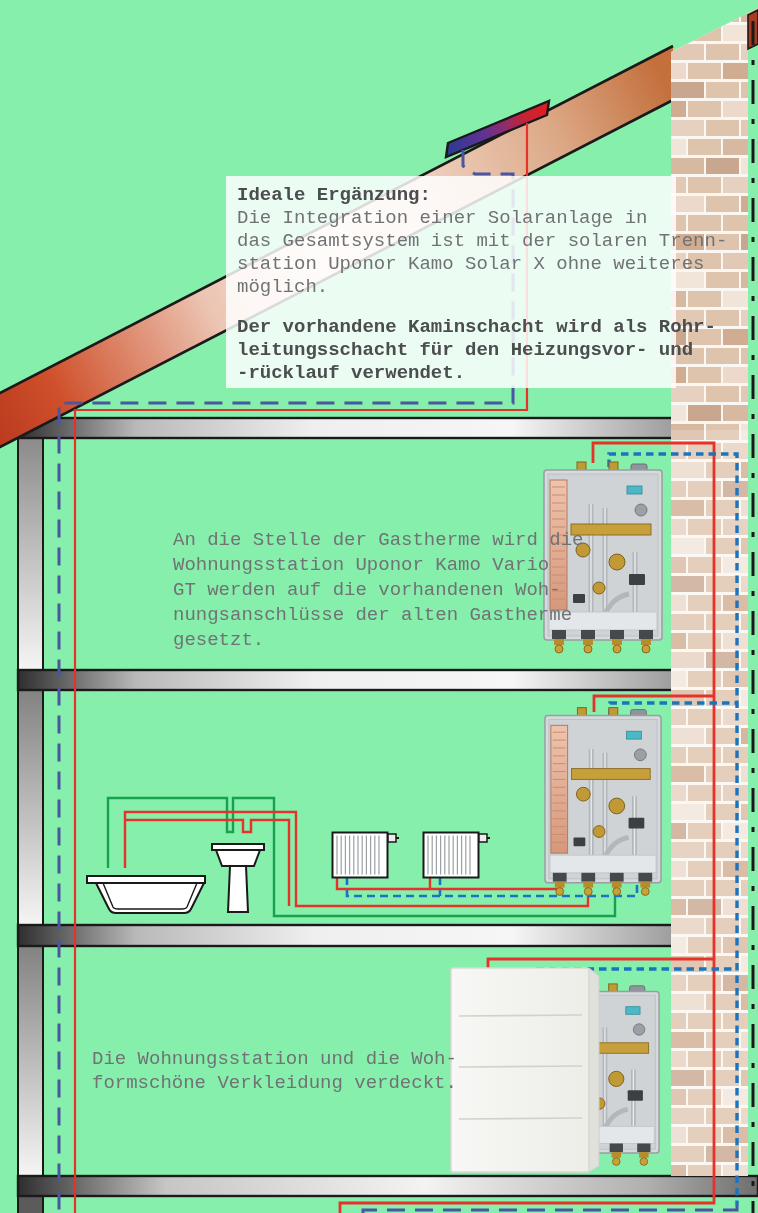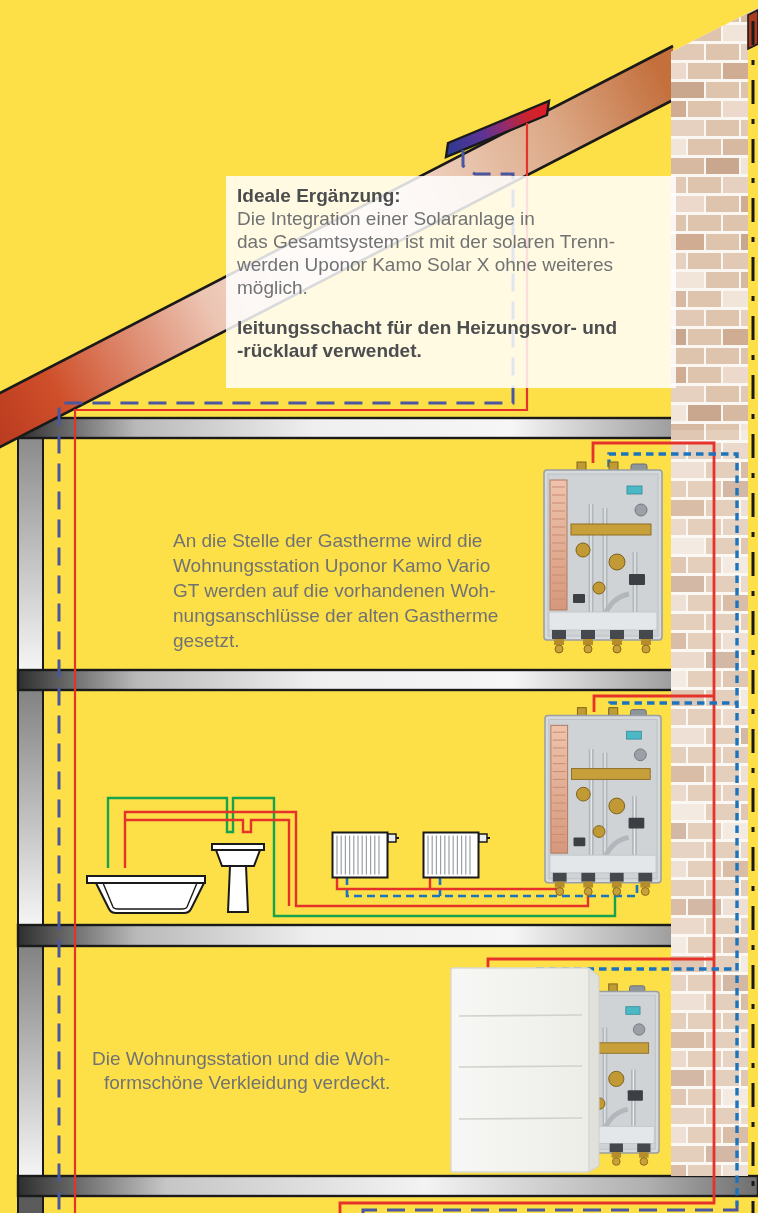--- a/index.html
+++ b/index.html
@@ -1,17 +1,17 @@
 <!DOCTYPE html>
 <html style="--pipe-red: #e5332b; --pipe-green: #17a24d; --pipe-blue-bright: #1b74bd; --pipe-navy: #4a56a0; --line-black: #1a1a1a; --mortar: #faf6f1; --brick-dark: #c9a78f; --roof-dark: #b93a1f; --roof-light: #f7e6dc; --roof-warm: #c4703d; --solar-blue: #2c3a92; --solar-red: #e31c25; --slab-dark: #2e2e2e; --slab-light: #f6f6f6; --station-panel: #d7dadc; --copper: #e0a88e; --brass: #c09a33; --cover-white: #f5f5f3;"><head>
 <meta charset="utf-8">
 <style>
   html,body{margin:0;padding:0;background:#fff;}
-  .stage{position:relative;width:758px;height:1213px;background:#fde047;overflow:hidden;
-         font-family:Liberation Sans, sans-serif;}
+  .stage{position:relative;width:758px;height:1213px;background:#86efac;overflow:hidden;
+         font-family:Liberation Mono, monospace;}
   .stage svg{position:absolute;left:0;top:0;}
   
   .ln{fill:none;}
   .ln-navy{stroke:var(--pipe-navy);stroke-width:3;stroke-dasharray:18 10;}
   .ln-redL{stroke:var(--pipe-red);stroke-width:2.2;}
   .ln-redR{stroke:var(--pipe-red);stroke-width:2.8;}
   .ln-blueR{stroke:var(--pipe-blue-bright);stroke-width:3.4;stroke-dasharray:7.5 5;}
   .ln-red2{stroke:var(--pipe-red);stroke-width:2.4;}
   .ln-green{stroke:var(--pipe-green);stroke-width:2.4;}
   .ln-bluerad{stroke:var(--pipe-blue-bright);stroke-width:2.6;stroke-dasharray:8 5;}
@@ -489,25 +489,26 @@
     <line x1="459" y1="1119" x2="582" y2="1118" stroke="#d2d2cc" stroke-width="1.6"></line>
   </g>
 </svg>
 
 <div class="backdrop" style="left:226px;top:176px;width:450px;height:212px;"></div>
 
 <div class="note" style="left:237px;top:184px;">
   <div class="ln-t hd">Ideale Ergänzung:</div>
   <div class="ln-t">Die Integration einer Solaranlage in</div>
   <div class="ln-t">das Gesamtsystem ist mit der solaren Trenn-</div>
-  <div class="ln-t">werden Uponor Kamo Solar X ohne weiteres</div>
+  <div class="ln-t">station Uponor Kamo Solar X ohne weiteres</div>
   <div class="ln-t">möglich.</div>
 </div>
 
 <div class="note b" style="left:237px;top:316px;">
+  <div class="ln-t">Der vorhandene Kaminschacht wird als Rohr-</div>
   <div class="ln-t">leitungsschacht für den Heizungsvor- und</div>
   <div class="ln-t">-rücklauf verwendet.</div>
 </div>
 
 <div class="note wide" style="left:173px;top:528px;">
   <div class="ln-t">An die Stelle der Gastherme wird die</div>
   <div class="ln-t">Wohnungsstation Uponor Kamo Vario</div>
   <div class="ln-t">GT werden auf die vorhandenen Woh-</div>
   <div class="ln-t">nungsanschlüsse der alten Gastherme</div>
   <div class="ln-t">gesetzt.</div>

